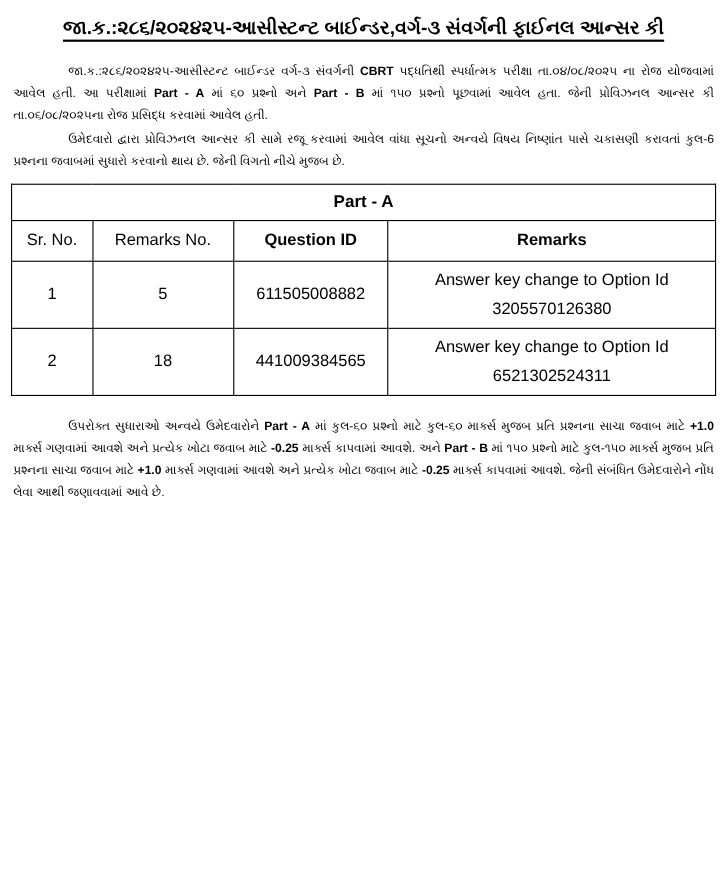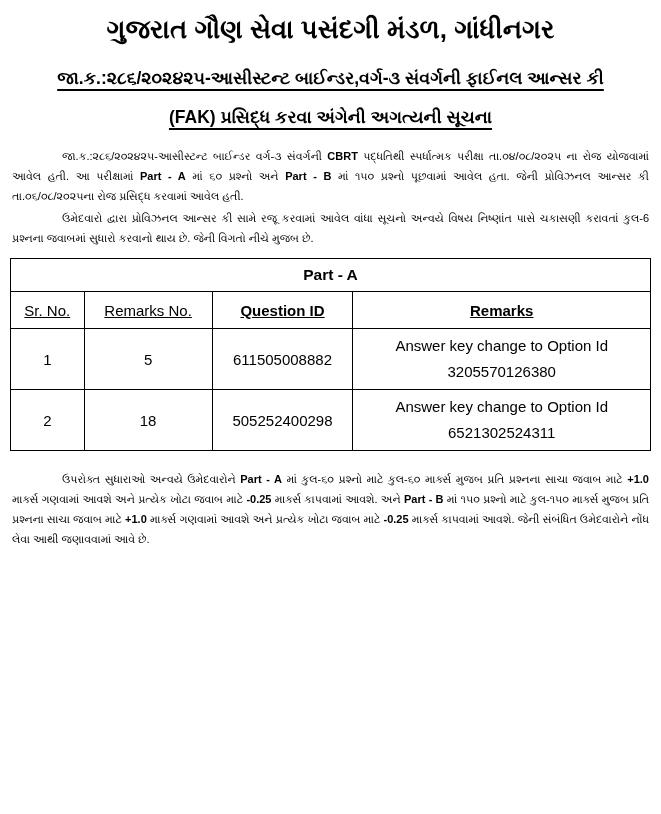--- a/index.html
+++ b/index.html
@@ -58,39 +58,37 @@
     border: 1.5px solid #000000;
     text-align: center;
     vertical-align: middle;
     padding: 2px 4px;
   }
   .part-header-cell {
     font-weight: bold;
     height: 28px;
     font-size: 15.5px;
   }
-  .col-head { height: 32px; font-weight: normal; text-decoration: underline; }
+  .col-head { height: 32px; font-weight: normal; }
   .col-head.bold { font-weight: bold; }
   .data-row td { height: 56px; }
   .remarks-cell div { line-height: 26px; }
   .col-sr   { width: 11.5%; }
   .col-qno  { width: 20%; }
   .col-qid  { width: 22%; }
   .col-rem  { width: 46.5%; }
 </style>
 </head>
 <body>
 
 <div class="page">
 
-  <h1 class="doc-title">ગુજરાત ગૌણ સેવા પસંદગી મંડળ, ગાંધીનગર</h1>
 
   <div class="subject">
     <span class="underlined">જા.ક.:૨૮૬/૨૦૨૪૨૫-આસીસ્ટન્ટ બાઈન્ડર,વર્ગ-૩ સંવર્ગની ફાઈનલ આન્સર કી</span><br>
-    <span class="underlined">(FAK) પ્રસિદ્ધ કરવા અંગેની અગત્યની સૂચના</span>
   </div>
 
   <p class="para p1"><span>જા.ક.:૨૮૬/૨૦૨૪૨૫-આસીસ્ટન્ટ બાઈન્ડર વર્ગ-૩ સંવર્ગની </span><span class="b">CBRT</span><span> પદ્ધતિથી સ્પર્ધાત્મક પરીક્ષા તા.૦૪/૦૮/૨૦૨૫ ના રોજ યોજવામાં આવેલ હતી. આ પરીક્ષામાં </span><span class="b">Part - A</span><span> માં ૬૦ પ્રશ્નો અને </span><span class="b">Part - B</span><span> માં ૧૫૦ પ્રશ્નો પૂછવામાં આવેલ હતા. જેની પ્રોવિઝનલ આન્સર કી તા.૦૬/૦૮/૨૦૨૫ના રોજ પ્રસિદ્ધ કરવામાં આવેલ હતી.</span></p>
 
   <p class="para p2">ઉમેદવારો દ્વારા પ્રોવિઝનલ આન્સર કી સામે રજૂ કરવામાં આવેલ વાંધા સૂચનો અન્વયે વિષય નિષ્ણાંત પાસે ચકાસણી કરાવતાં કુલ-6 પ્રશ્નના જવાબમાં સુધારો કરવાનો થાય છે. જેની વિગતો નીચે મુજબ છે.</p>
 
   <table class="answer-table">
     <colgroup>
       <col class="col-sr">
         <col class="col-qno">
@@ -112,21 +110,21 @@
       <td>5</td>
       <td>611505008882</td>
       <td class="remarks-cell">
         <div>Answer key change to Option Id</div>
         <div>3205570126380</div>
       </td>
     </tr>
     <tr class="data-row">
       <td>2</td>
       <td>18</td>
-      <td>505252400298</td>
+      <td>441009384565</td>
       <td class="remarks-cell">
         <div>Answer key change to Option Id</div>
         <div>6521302524311</div>
       </td>
     </tr>
   </tbody>
     </table>
 
   <p class="para p3"><span>ઉપરોક્ત સુધારાઓ અન્વયે ઉમેદવારોને </span><span class="b">Part - A</span><span> માં કુલ-૬૦ પ્રશ્નો માટે કુલ-૬૦ માર્ક્સ મુજબ પ્રતિ પ્રશ્નના સાચા જવાબ માટે </span><span class="b">+1.0</span><span> માર્ક્સ ગણવામાં આવશે અને પ્રત્યેક ખોટા જવાબ માટે </span><span class="b">-0.25</span><span> માર્ક્સ કાપવામાં આવશે. અને </span><span class="b">Part - B</span><span> માં ૧૫૦ પ્રશ્નો માટે કુલ-૧૫૦ માર્ક્સ મુજબ પ્રતિ પ્રશ્નના સાચા જવાબ માટે </span><span class="b">+1.0</span><span> માર્ક્સ ગણવામાં આવશે અને પ્રત્યેક ખોટા જવાબ માટે </span><span class="b">-0.25</span><span> માર્ક્સ કાપવામાં આવશે. જેની સંબંધિત ઉમેદવારોને નોંધ લેવા આથી જણાવવામાં આવે છે.</span></p>
 

